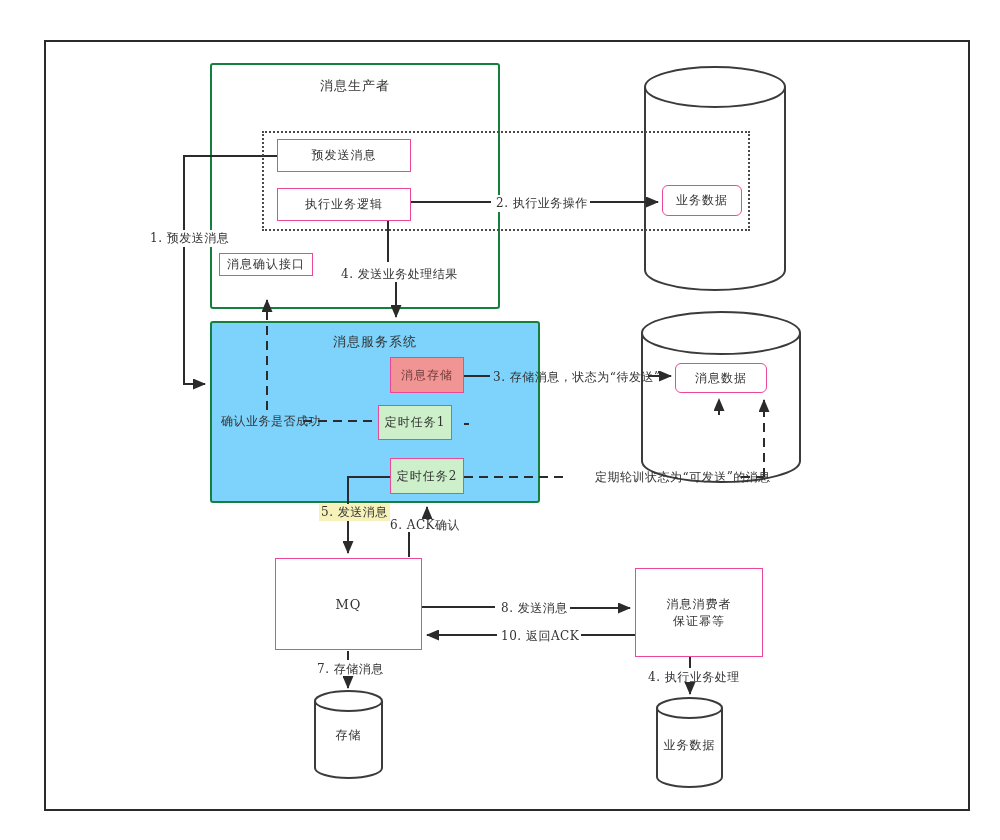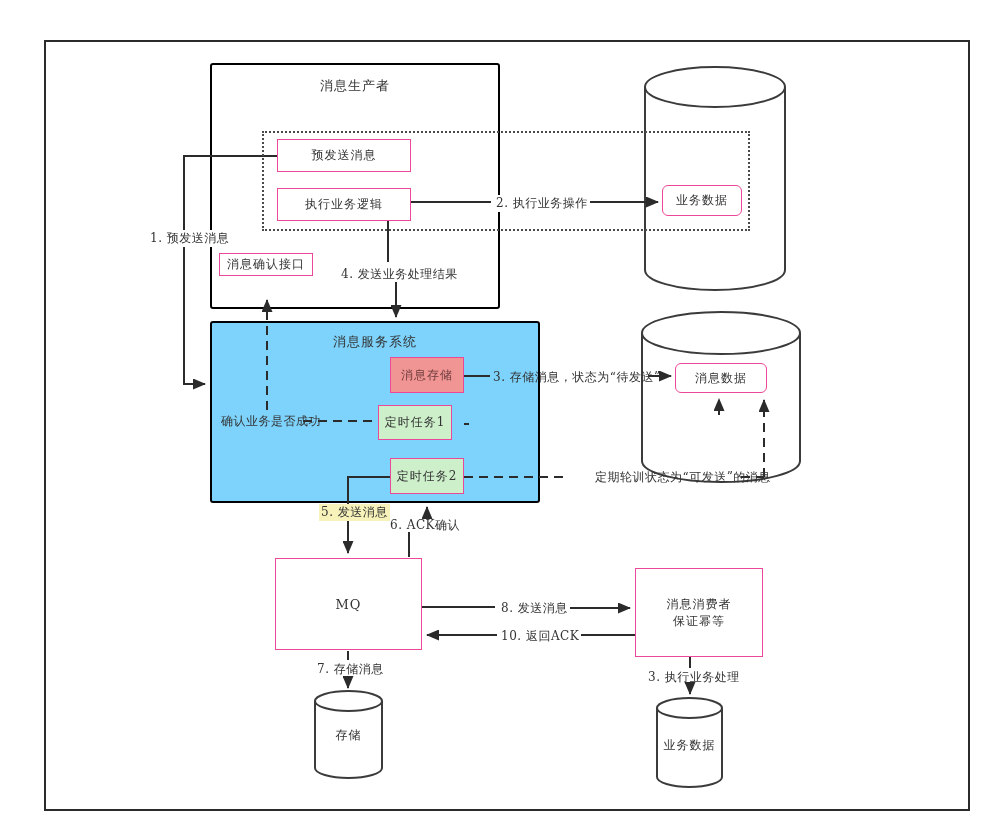--- a/index.html
+++ b/index.html
@@ -6,21 +6,21 @@
   .stage {
     position:relative; width:1000px; height:840px; background:#ffffff;
     font-family:"DejaVu Serif","Liberation Serif",serif; color:#333;
     overflow:hidden;
   }
   .frame {
     position:absolute; left:44px; top:40px; width:926px; height:771px;
     border:2px solid #2b2b2b; box-sizing:border-box; background:#fff; z-index:0;
   }
   .bigbox {
-    position:absolute; box-sizing:border-box; border:2px solid #000000;
+    position:absolute; box-sizing:border-box; border:2px solid #15803d;
     background:#fff; z-index:1; border-radius:3px;
   }
   .group-title {
     position:absolute; top:12px; left:0; width:100%; text-align:center;
     font-size:13px; letter-spacing:1px;
   }
   svg.wires { position:absolute; left:0; top:0; z-index:2; }
   .dottedbox {
     position:absolute; box-sizing:border-box; border:2px dotted #4a4a4a;
     z-index:3; background:transparent;
@@ -160,18 +160,18 @@
   <div class="cyl-label" style="left:652px;top:737px;width:75px;">业务数据</div>
 
   <div class="label bg-white" style="left:148px;top:230px;">1. 预发送消息</div>
   <div class="label bg-white" style="left:494px;top:195px;">2. 执行业务操作</div>
   <div class="label" style="left:493px;top:369px;">3. 存储消息，状态为“待发送”</div>
   <div class="label" style="left:341px;top:266px;">4. 发送业务处理结果</div>
   <div class="label" style="left: 319px; top: 487px; padding: 0px 2px; background-color: rgb(246, 242, 186); margin-top: 17px;">5. 发送消息</div>
   <div class="label" style="left:390px;top:517px;">6. ACK确认</div>
   <div class="label" style="left:317px;top:661px;">7. 存储消息</div>
   <div class="label bg-white" style="left:499px;top:600px;">8. 发送消息</div>
-  <div class="label" style="left:648px;top:669px;">3. 执行业务处理</div>
+  <div class="label" style="left:648px;top:669px;">4. 执行业务处理</div>
   <div class="label bg-white" style="left:499px;top:628px;">10. 返回ACK</div>
   <div class="label" style="left:221px;top:413px;">确认业务是否成功</div>
   <div class="label" style="left:571px;top:469px;margin-left:24px;">定期轮训状态为“可发送”的消息</div>
 
 </div>
 
 </body></html>

